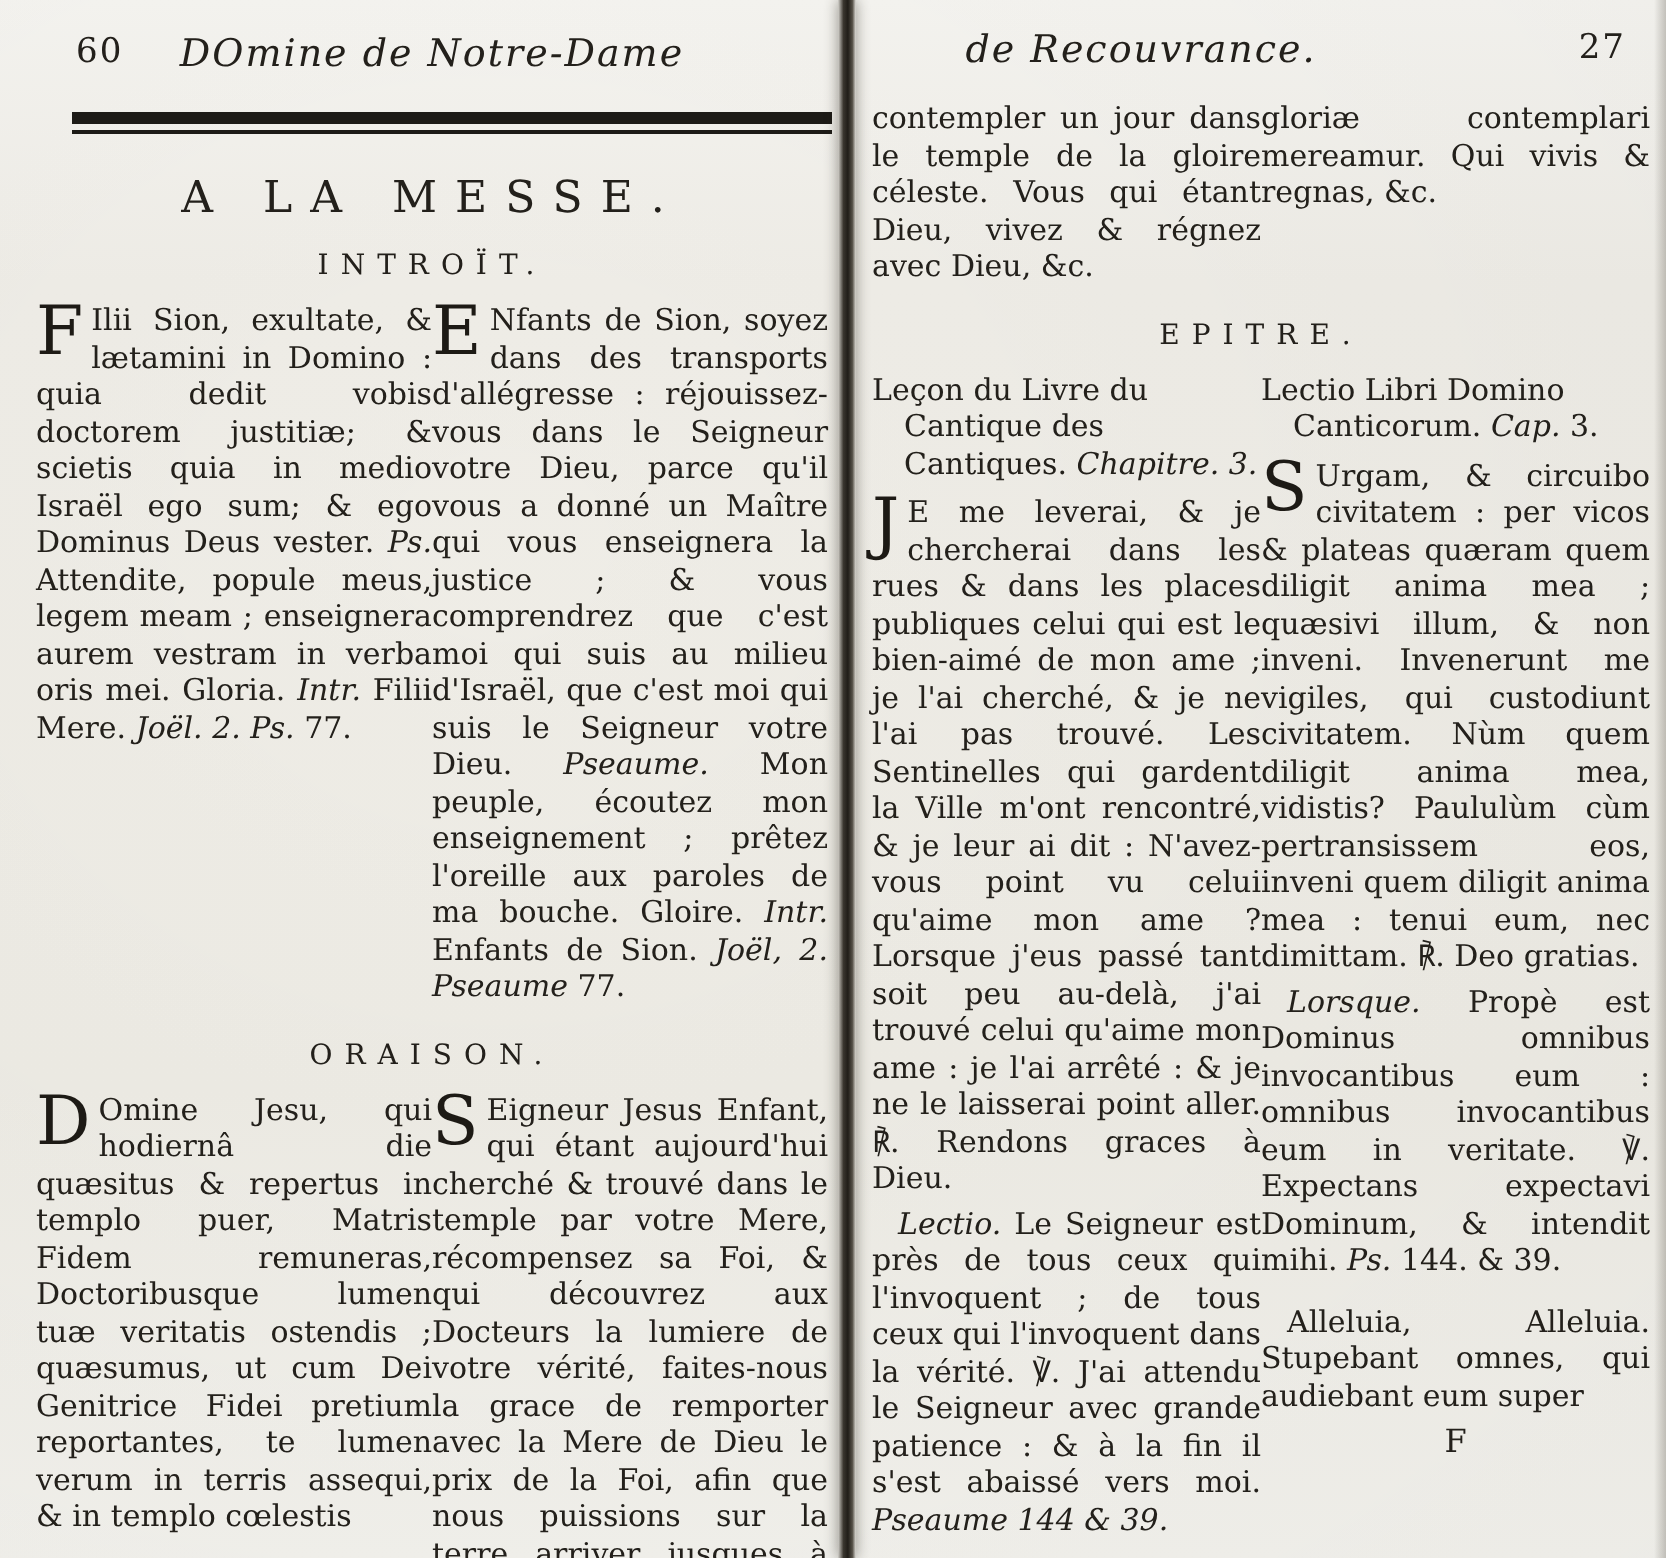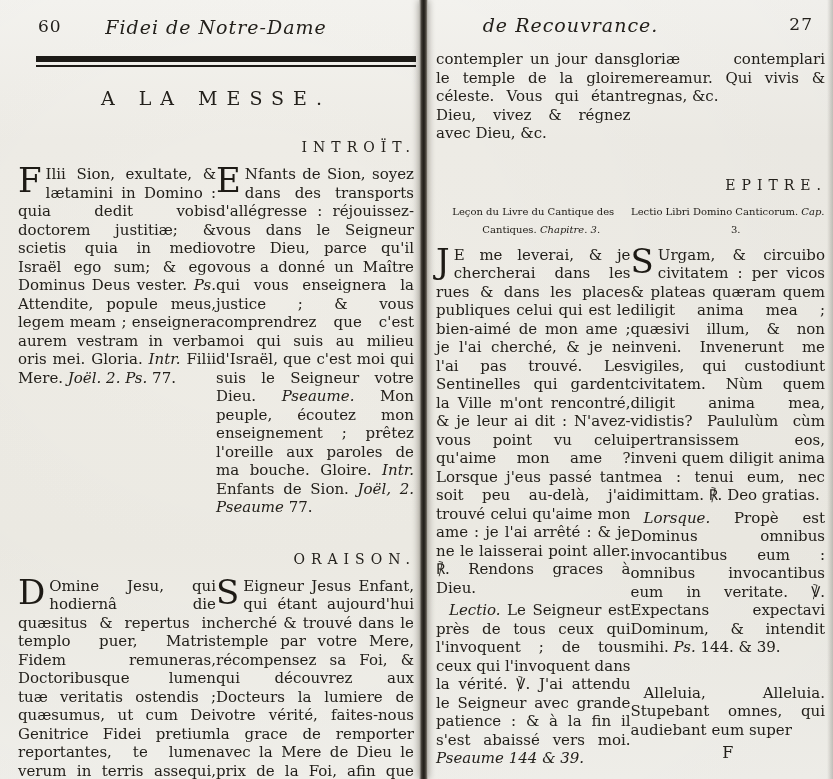--- a/index.html
+++ b/index.html
@@ -26,46 +26,46 @@
   .page-head{position:relative;text-align:center;height:26px;margin-top:10px;}
   .folio{position:absolute;top:0;font-size:17px;letter-spacing:1px;}
   .page-left .folio{left:22px;}
   .page-right .folio{right:14px;}
   .running-title{font-style:italic;font-size:19px;letter-spacing:1px;}
   .page-right .running-title{display:inline-block;margin-right:120px;}
   .double-rule{
     margin:14px 0 0 20px;height:3px;
     border-top:6px solid #1d1b17;border-bottom:2px solid #1d1b17;
   }
-  .h-messe{margin:20px 0 0 0;font-size:19px;font-weight:normal;text-align:center;letter-spacing:9px;}
-  .h-sub{margin:30px 0 0 0;font-size:14px;font-weight:normal;text-align:right;letter-spacing:6px;}
+  .h-messe{margin:20px 0 0 0;font-size:22px;font-weight:normal;text-align:center;letter-spacing:9px;}
+  .h-sub{margin:13px 0 0 0;font-size:14px;font-weight:normal;text-align:center;letter-spacing:6px;}
   .cols{display:flex;margin-top:10px;padding:0 2px 0 2px;}
   .col{flex:1;min-width:0;}
   .body{
     margin:0 0 4px 0;font-size:15px;line-height:18.5px;text-align:justify;
     text-justify:inter-word;
   }
   .dropcap::first-letter{
     float:left;font-size:34px;line-height:27px;padding:2px 4px 0 0;color:#1d1a15;
   }
-  .rubric{margin:0 0 6px 0;font-size:10px;line-height:18.5px;padding-left:16px;text-indent:-16px;text-align:center;}
+  .rubric{margin:0 0 6px 0;font-size:15px;line-height:18.5px;padding-left:16px;text-indent:-16px;text-align:left;}
   .indent{text-indent:13px;}
-  .sp{margin-top:27px;}
+  .sp{margin-top:12px;}
   .sig{font-size:16px;text-align:center;margin-top:2px;}
   i{font-style:italic;}
 </style>
 </head>
 <body>
 
 <div class="scan">
 
   <section class="page page-left">
     <header class="page-head">
       <span class="folio">60</span>
-      <span class="running-title">Fidei de Notre-Dame</span>
+      <span class="running-title">DOmine de Notre-Dame</span>
     </header>
 
     <div class="double-rule"></div>
 
     <h1 class="h-messe">A LA MESSE.</h1>
     <h2 class="h-sub">INTROÏT.</h2>
 
     <div class="cols">
       <div class="col">
         <p class="body dropcap"><span>FIlii Sion, exultate, &amp; lætamini in Domino : quia dedit vobis doctorem justitiæ; &amp; scietis quia in medio Israël ego sum; &amp; ego Dominus Deus vester. </span><i>Ps.</i><span> Attendite, popule meus, legem meam ; enseignera aurem vestram in verba oris mei. Gloria. </span><i>Intr.</i><span> Filii Mere. </span><i>Joël. 2. Ps.</i><span> 77.</span></p>

